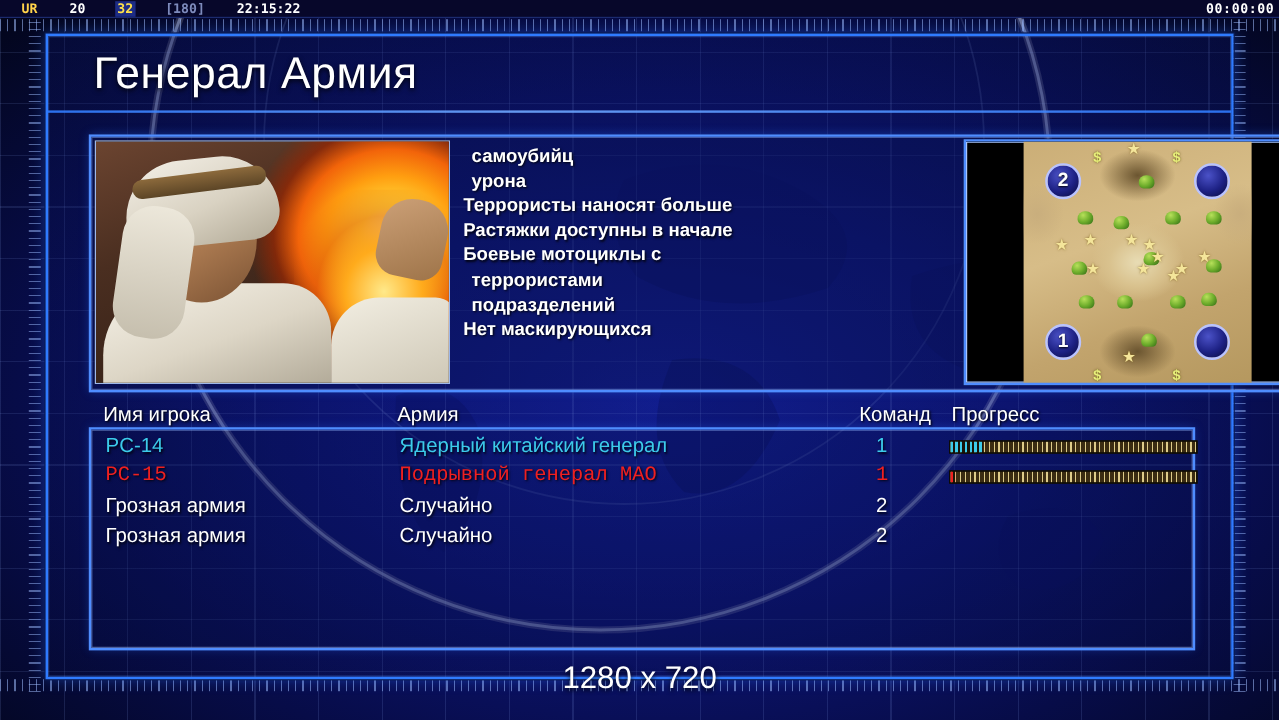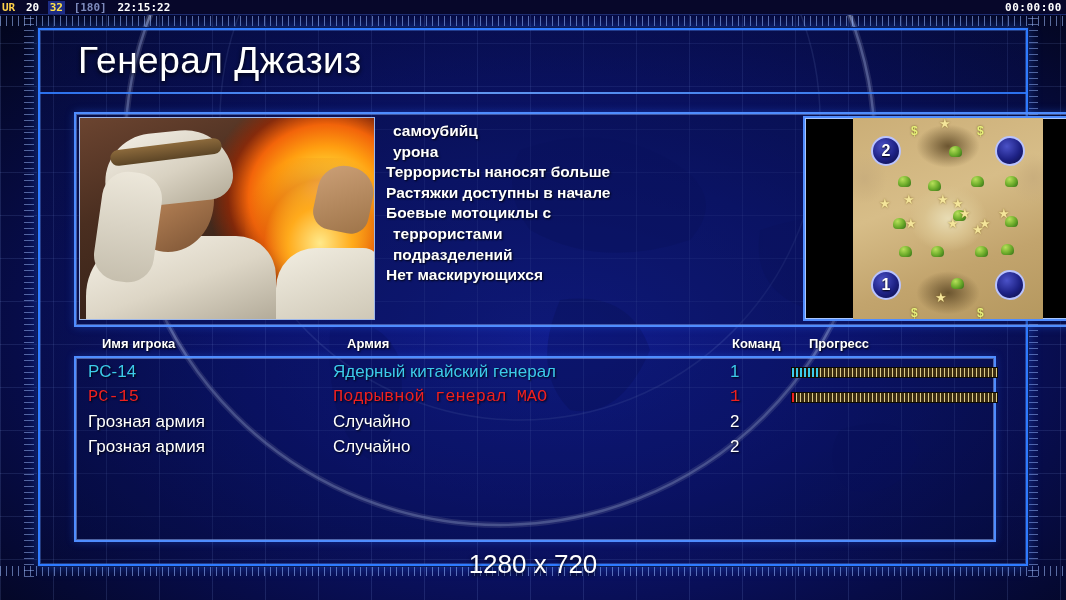--- a/index.html
+++ b/index.html
@@ -35,21 +35,21 @@
 
   
   #topbar{
     position:absolute; left:0; top:0; width:1066px; height:15px;
     background:#07072a;
     border-bottom:1px solid #1b2a6e;
     font-family:"DejaVu Sans Mono", monospace;
     font-size:11px; font-weight:bold; line-height:15px;
     white-space:nowrap; z-index:40;
   }
-  #topbar .seg{ padding:0 2px; }
+  #topbar .seg{ padding:0 2px;margin-left:16px; }
   .fps-label{ color:#ffd24a; }
   .fps-a{ color:#ffffff; }
   .fps-b{ color:#ffe24a; background:#1d2c85; }
   .fps-c{ color:#7e8bbd; }
   .clock{ color:#ffffff; }
   #topbar .right{
     position:absolute; right:4px; top:0; color:#ffffff;
     letter-spacing:.5px;
   }
 
@@ -224,22 +224,22 @@
 
   
   #tablepanel{
     position:absolute; left:74px; top:356px; width:922px; height:186px;
     border:2px solid #4f8dff;
     box-shadow:inset 0 0 0 1px rgba(150,185,255,.5), 0 0 8px rgba(40,110,255,.3);
     background:rgba(6,12,66,.22);
     z-index:21;
   }
   #headers{
-    position:absolute; left:88px; top:336px; width:922px; height:22px;
-    color:#ffffff; font-size:13px; font-weight:bold;
+    position:absolute; left:72px; top:336px; width:922px; height:22px;
+    color:#ffffff; font-size:17px; font-weight:normal;
     text-shadow:1px 1px 2px #000; z-index:22;
   }
   #headers .h{ position:absolute; top:0; white-space:nowrap; }
   #h-name{ left:14px; }
   #h-army{ left:259px; }
   #h-team{ left:644px; }
   #h-prog{ left:721px; }
 
   .row{
     position:absolute; left:74px; width:922px; height:25px;
@@ -304,21 +304,21 @@
     <span class="seg fps-label">UR</span>
     <span class="seg fps-a">20</span>
     <span class="seg fps-b">32</span>
     <span class="seg fps-c">[180]</span>
     <span class="seg clock">22:15:22</span>
     <span class="right">00:00:00</span>
   </div>
 
   <div id="frame"></div>
 
-  <div id="title">Генерал Джазиз</div>
+  <div id="title">Генерал Армия</div>
   <div id="title-rule"></div>
 
   <div id="infopanel">
 
     <div id="portrait">
       <div class="pt-sky"></div>
       <div class="pt-fire"></div>
       <div class="pt-fire2"></div>
       <div class="pt-gun"></div>
       <div class="pt-gun2"></div>

